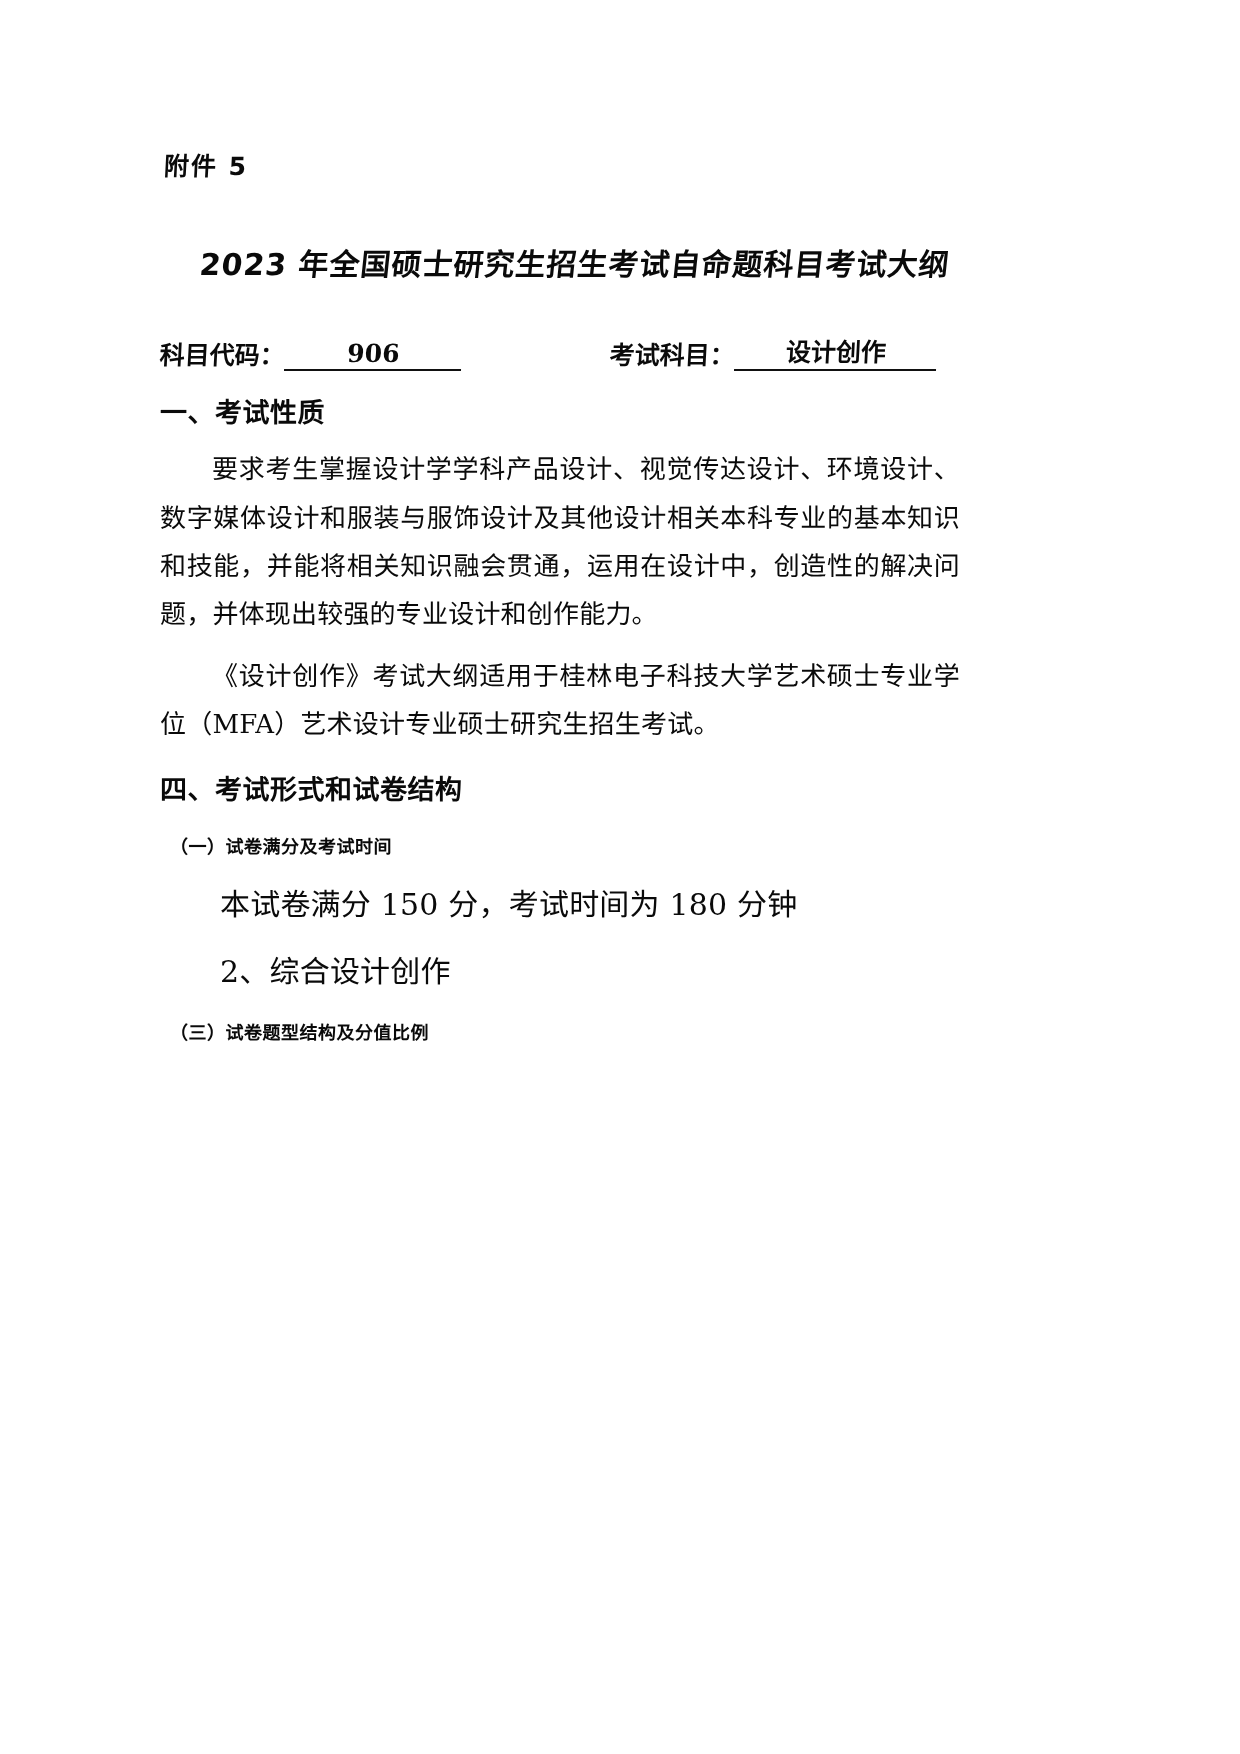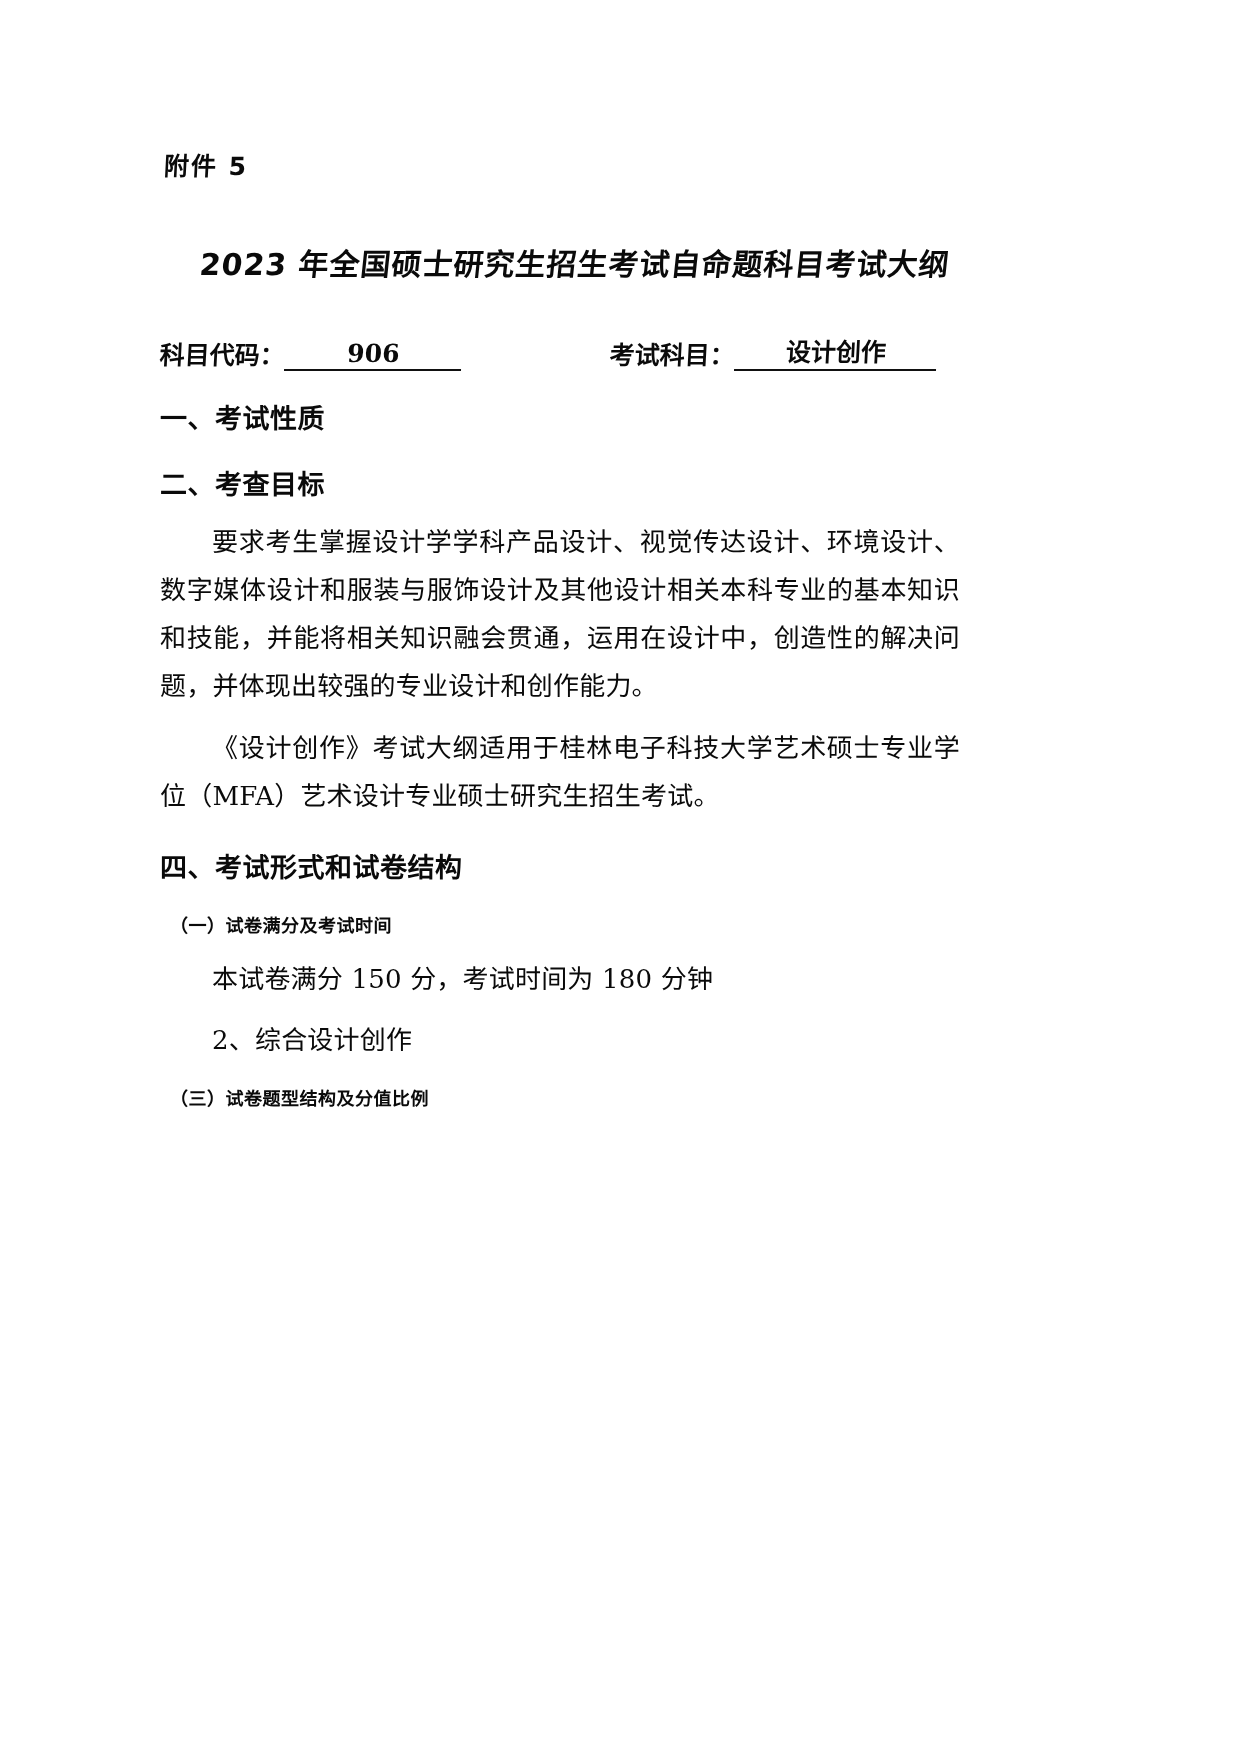--- a/index.html
+++ b/index.html
@@ -74,21 +74,21 @@
   }
   .field.code { width: 165px; }
   .field.name { width: 190px; }
   .spacer { width: 148px; }
 
   
   h2.sec {
     font-family: "DejaVu Sans", "Liberation Sans", sans-serif;
     font-weight: bold;
     font-size: 27px;
-    margin: 30px 0 0 0;
+    margin: 24px 0 0 0;
     line-height: 1.35;
     letter-spacing: 0.5px;
   }
   h3.sub {
     font-family: "DejaVu Serif", "Liberation Serif", serif;
     font-weight: bold;
     font-size: 18px;
     margin: 26px 0 0 10px;
     line-height: 1.4;
     letter-spacing: 0.5px;
@@ -96,21 +96,21 @@
   p.body {
     font-size: 26px;
     line-height: 1.85;
     margin: 14px 0 0 0;
     text-indent: 2em;
     text-align: justify;
     text-justify: inter-ideograph;
     letter-spacing: 0.2px;
   }
   p.item {
-    font-size: 26px;
+    font-size: 30px;
     line-height: 1.5;
     margin: 22px 0 0 0;
     text-indent: 2em;
     letter-spacing: 0.2px;
   }
 </style>
 </head>
 <body>
 
 <div class="page">
@@ -123,21 +123,20 @@
     <div class="subject-row">
       <span class="lbl">科目代码：</span>
       <span class="field code">906</span>
       <span class="spacer"></span>
       <span class="lbl">考试科目：</span>
       <span class="field name">设计创作</span>
     </div>
 
     <h2 class="sec">一、考试性质</h2>
 
-    <h2 class="sec">二、考查目标</h2>
     <p class="body">要求考生掌握设计学学科产品设计、视觉传达设计、环境设计、数字媒体设计和服装与服饰设计及其他设计相关本科专业的基本知识和技能，并能将相关知识融会贯通，运用在设计中，创造性的解决问题，并体现出较强的专业设计和创作能力。</p>
 
     <p class="body">《设计创作》考试大纲适用于桂林电子科技大学艺术硕士专业学位（MFA）艺术设计专业硕士研究生招生考试。</p>
 
     <h2 class="sec">四、考试形式和试卷结构</h2>
 
     <h3 class="sub">（一）试卷满分及考试时间</h3>
     <p class="item">本试卷满分 150 分，考试时间为 180 分钟</p>
 
     <p class="item">2、综合设计创作</p>

